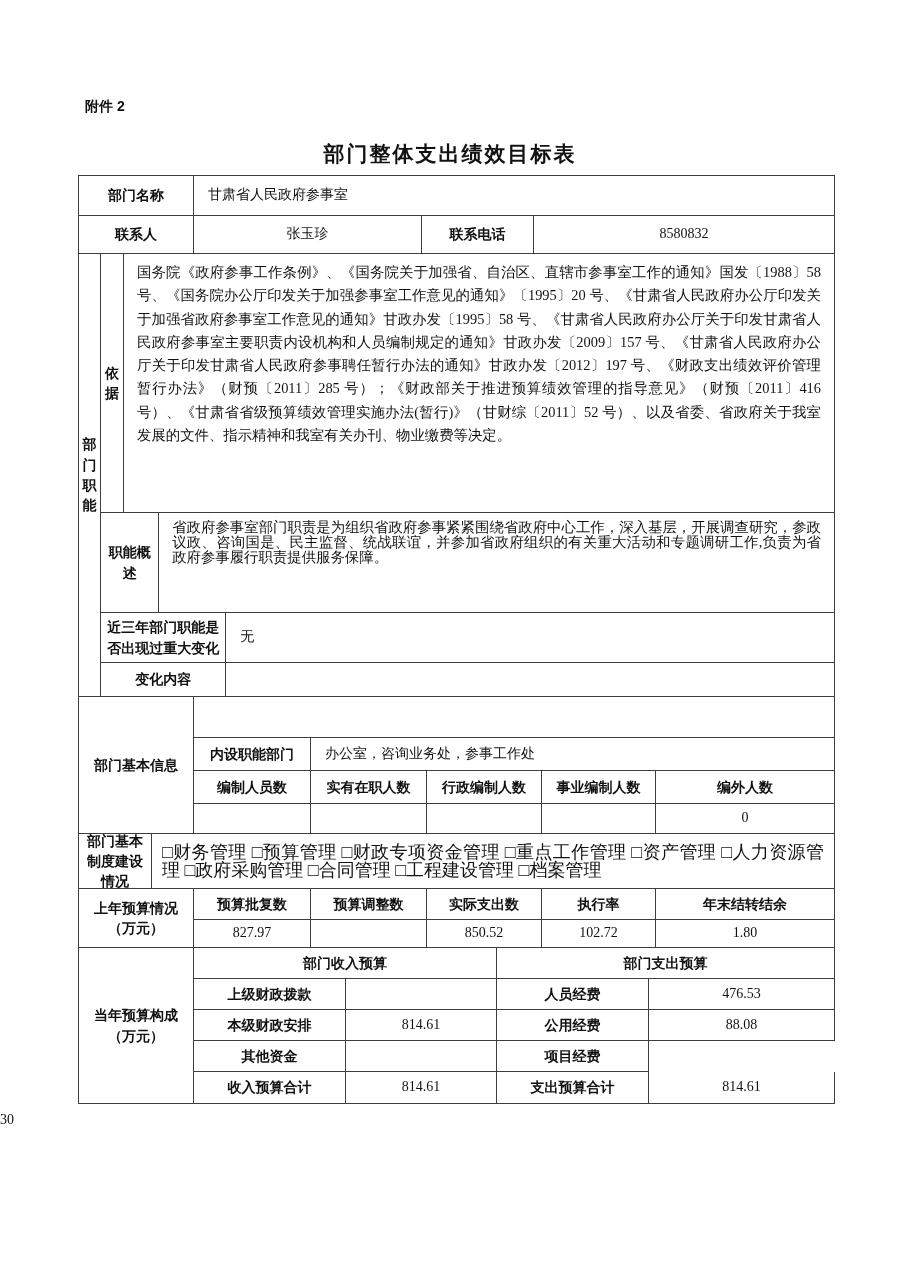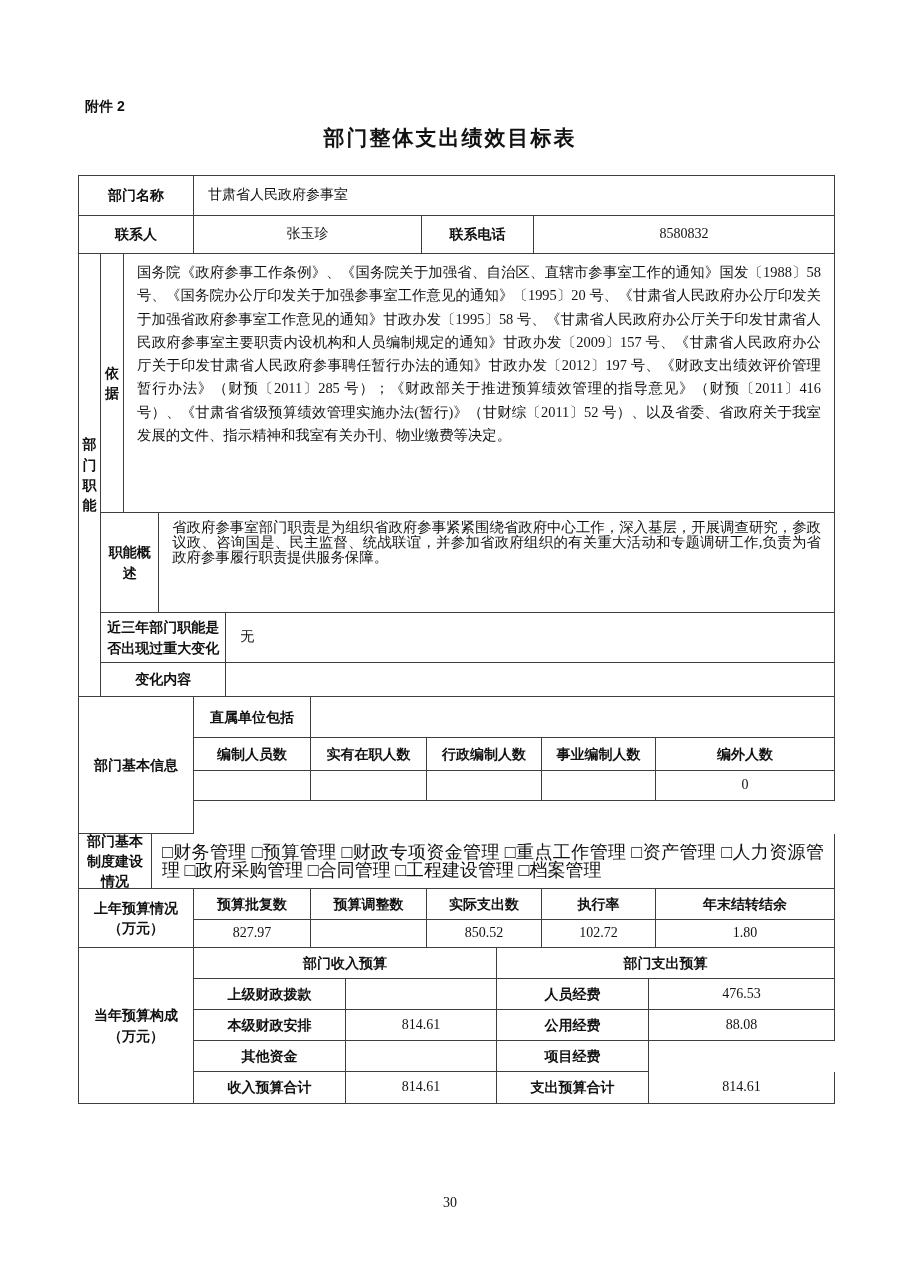--- a/index.html
+++ b/index.html
@@ -13,21 +13,21 @@
   }
   .attachment {
     position: absolute;
     left: 85px; top: 98px;
     font-family: "Liberation Sans", sans-serif;
     font-weight: bold;
     font-size: 14px;
   }
   .doc-title {
     position: absolute;
-    left: 0; top: 124px;
+    left: 0; top: 140px;
     width: 900px;
     text-align: center;
     font-family: "Liberation Sans", sans-serif;
     font-weight: bold;
     font-size: 21px;
     letter-spacing: 2px;
   }
   .tbl {
     position: absolute;
     left: 78px; top: 175px;
@@ -70,23 +70,22 @@
   .checkline {
     font-size: 18px;
     line-height: 18px;
     text-align: justify;
     padding: 0 10px;
     align-items: center;
     justify-content: flex-start;
   }
   .page-num {
     position: absolute;
-    left: 0; top: 1195px;
+    left: 0; top: 1112px;
     width: 900px;
-    text-align: center;
     font-size: 14px;
     font-family: "Liberation Serif", serif;
   }
 </style>
 </head>
 <body>
 
 <div class="attachment">附件 2</div>
 <div class="doc-title">部门整体支出绩效目标表</div>
 
@@ -123,22 +122,25 @@
         <div class="cell lab" style="width:125px;height:34px;">变化内容</div>
         <div class="cell val left-pad grow" style="height:34px;"></div>
       </div>
     </div>
   </div>
 
   <div class="row">
     <div class="cell lab" style="width:115px;height:137px;">部门基本信息</div>
     <div class="colstack">
       <div class="row">
-        <div class="cell lab" style="width:117px;height:41px;">直属单位包括</div>
         <div class="cell val left-pad grow" style="height:41px;"></div>
+      </div>
+      <div class="row">
+        <div class="cell lab" style="width:117px;height:33px;">内设职能部门</div>
+        <div class="cell val left-pad grow" style="height:33px;">办公室，咨询业务处，参事工作处</div>
       </div>
       <div class="row">
         <div class="cell lab" style="width:117px;height:33px;">编制人员数</div>
         <div class="cell lab" style="width:116px;height:33px;">实有在职人数</div>
         <div class="cell lab" style="width:115px;height:33px;">行政编制人数</div>
         <div class="cell lab" style="width:114px;height:33px;">事业编制人数</div>
         <div class="cell lab grow" style="height:33px;">编外人数</div>
       </div>
       <div class="row">
         <div class="cell val" style="width:117px;height:30px;"></div>

